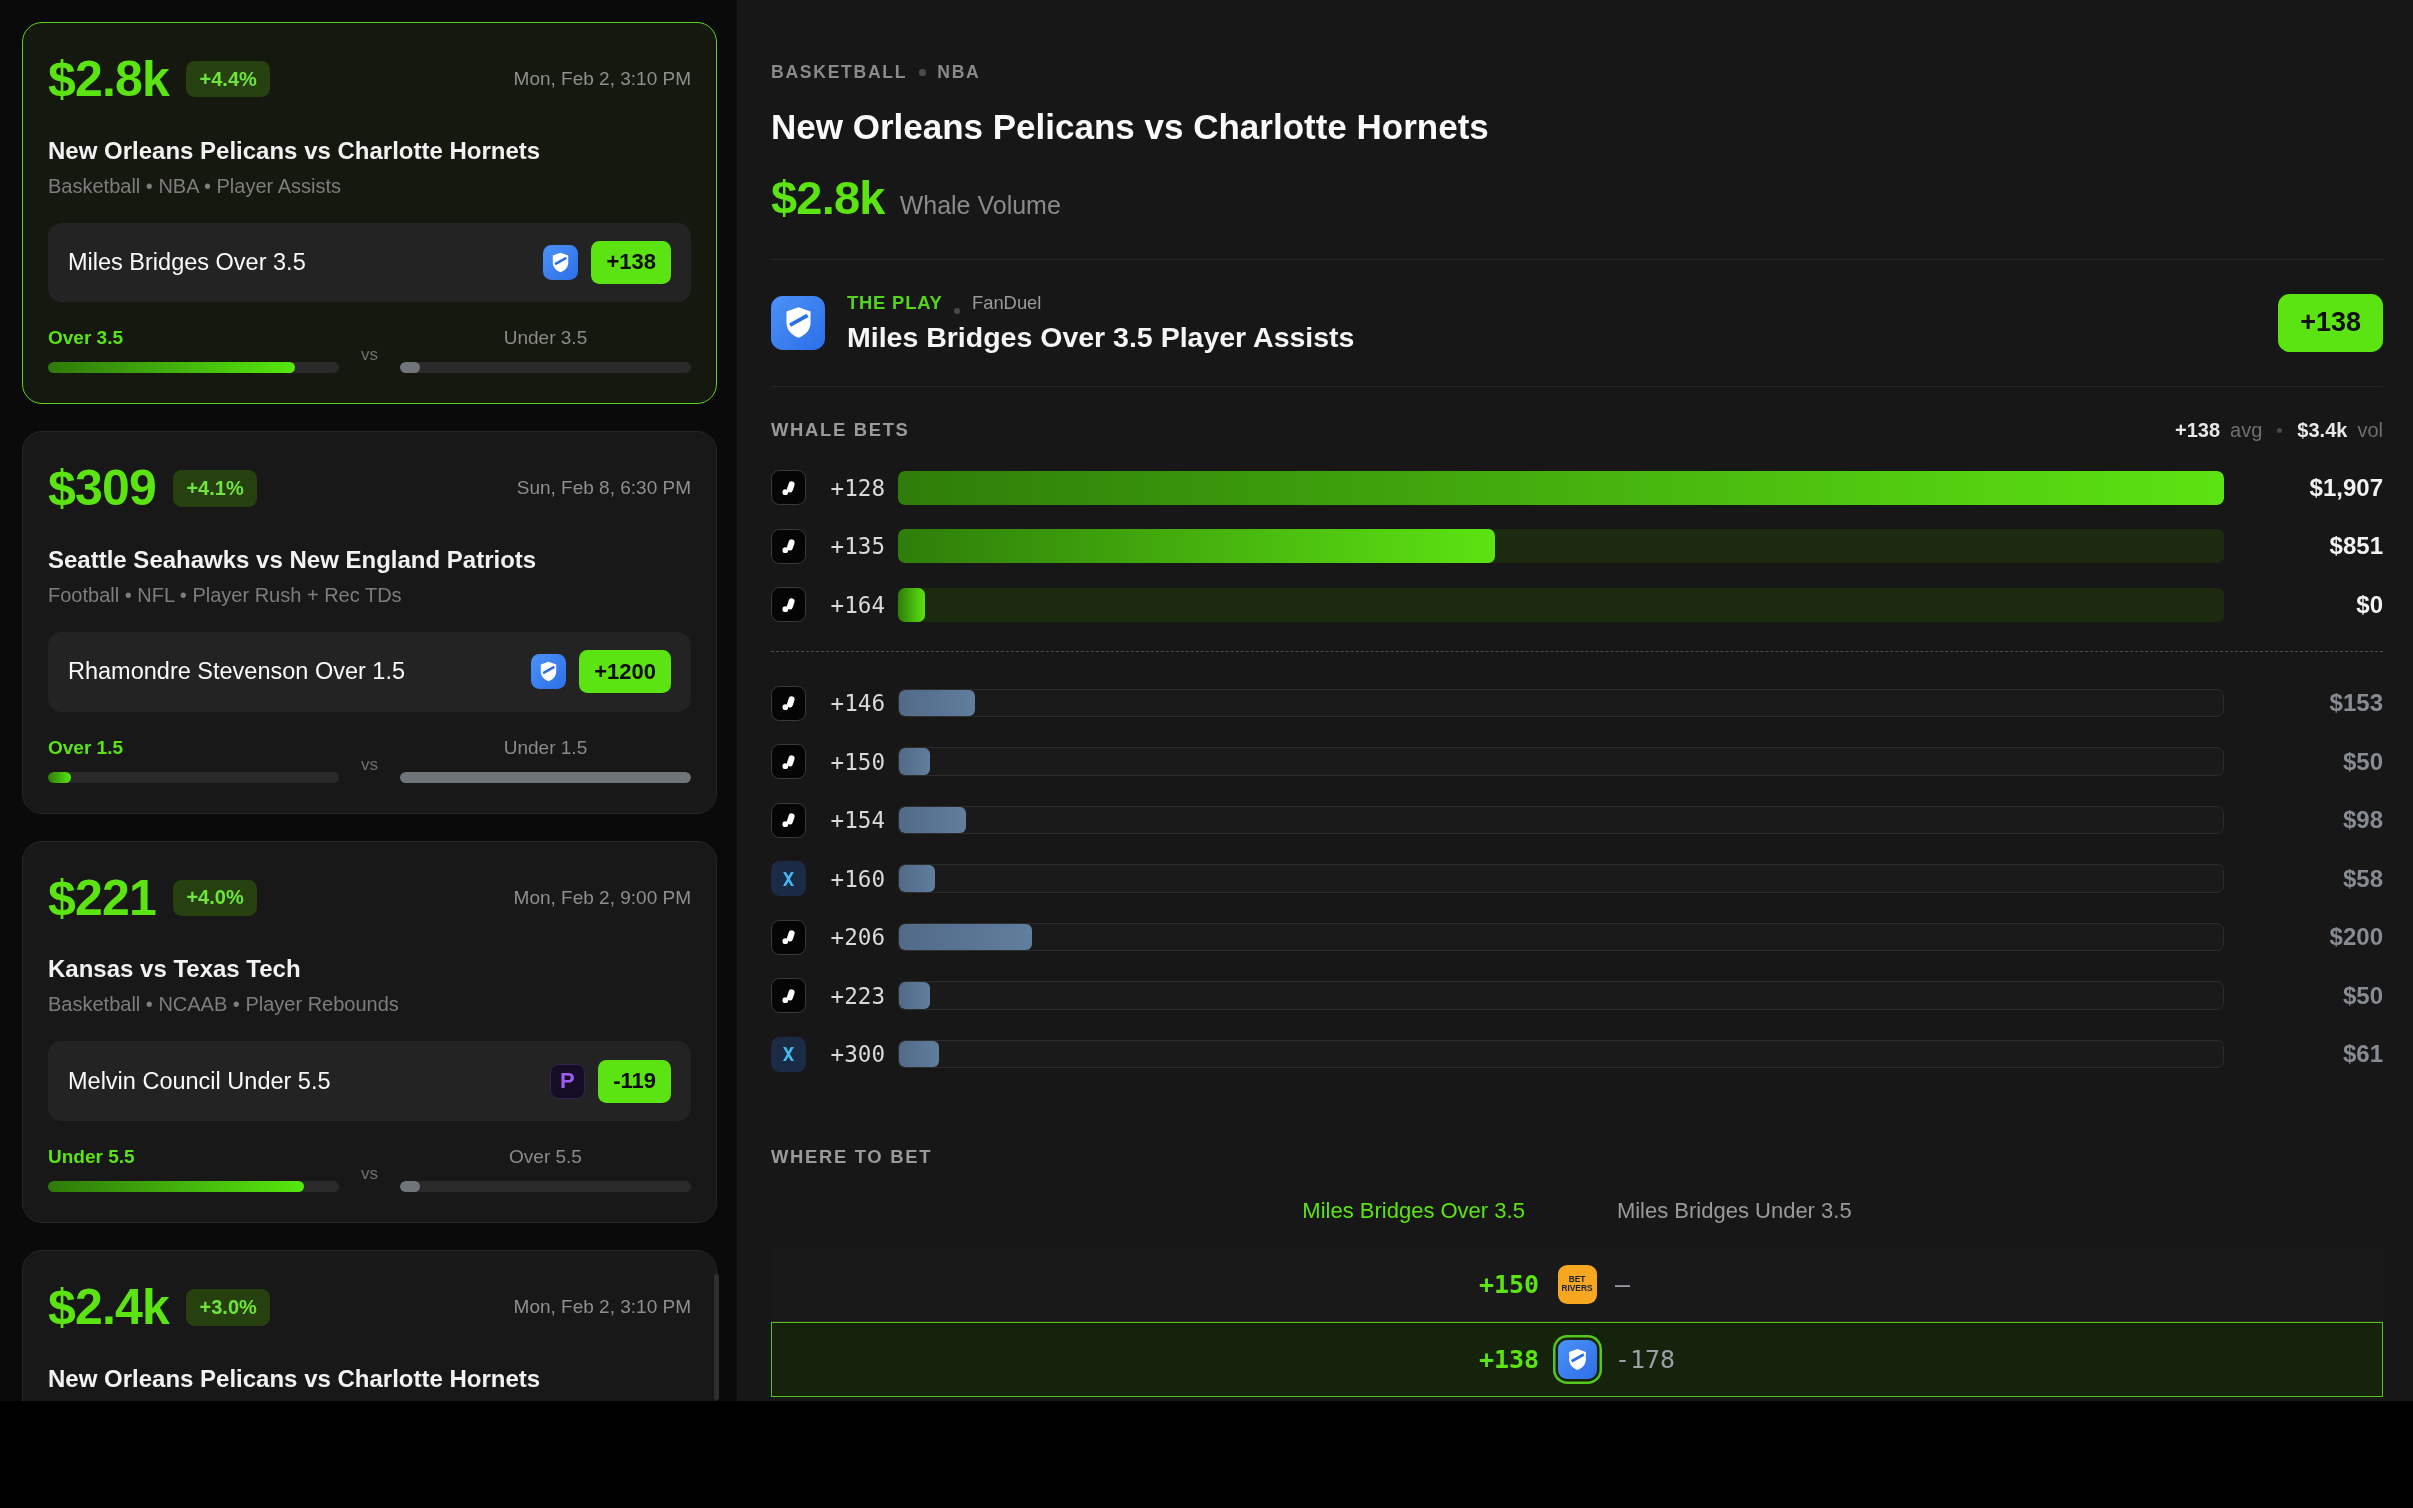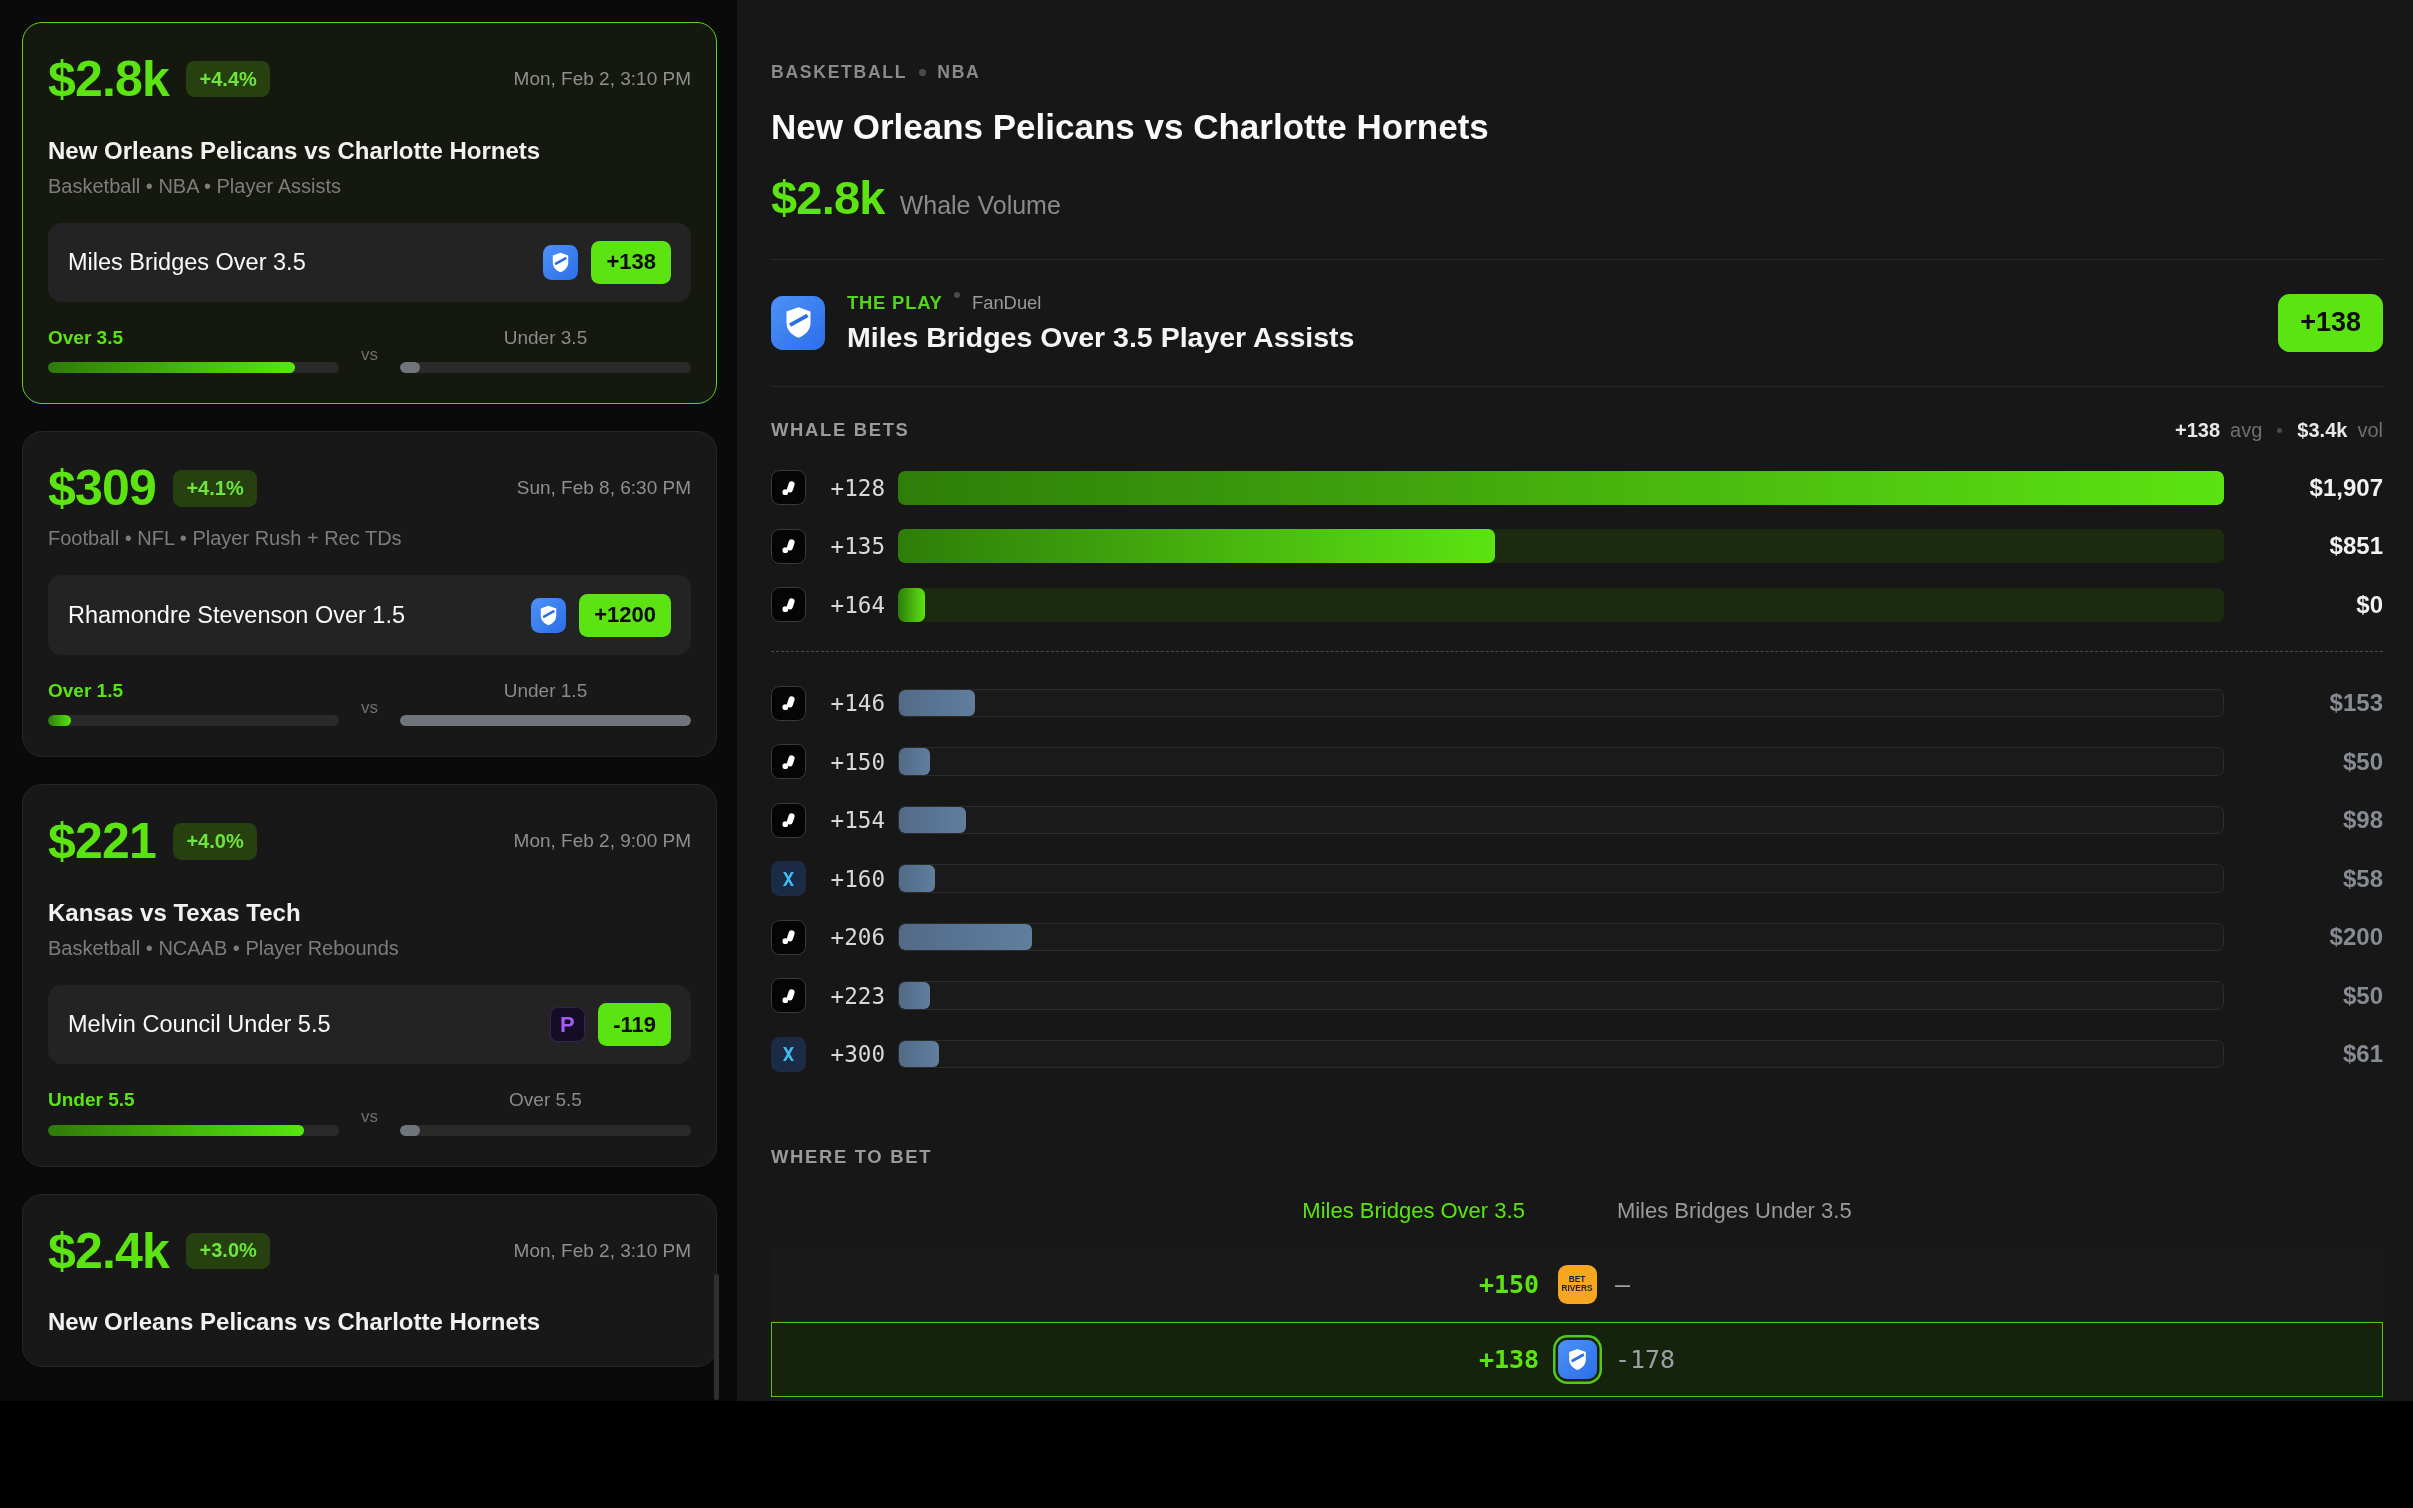--- a/index.html
+++ b/index.html
@@ -49,21 +49,21 @@
     font-weight:600; letter-spacing:1.7px;margin-top:15px; }
   .crumb .dot { width:6.7px; height:6.7px; border-radius:50%; background:#4a4a4a; }
   .page-title { margin-top:23.5px; font-size:35px; font-weight:700; color:#fafafa; }
   .volume-row { margin-top:23.5px; display:flex; align-items:baseline; gap:15px; }
   .volume-amount { font-size:47px; font-weight:800; color:#5ce312; letter-spacing:-0.8px; }
   .volume-label { font-size:25px; color:#8a8a8a; }
   .divider { border-top:0.8px solid #262626; margin-top:34px; }
 
   .play-row { display:flex; align-items:center; padding:32px 0; }
   .play-text { margin-left:22px; }
-  .kicker { display:flex; align-items:flex-start; gap:11.7px; }
+  .kicker { display:flex; align-items:flex-end; gap:11.7px; }
   .kicker-play { color:#55d41c; font-size:18.4px; font-weight:800; letter-spacing:0.8px; }
   .kicker-dot { width:5.9px; height:5.9px; border-radius:50%; background:#4a4a4a; }
   .kicker-book { color:#9a9a9a; font-size:18.4px; }
   .play-title { margin-top:6.7px; font-size:28.5px; font-weight:600; color:#f5f5f5; }
   .play-odds { margin-left:auto; background:#5ce312; color:#0d0d0d; font-size:27px; font-weight:800;
     padding:13.4px 22px; border-radius:11.7px; }
 
   .wb-header { margin-top:32px; display:flex; align-items:center;text-align:right; }
   .section-heading { color:#9a9a9a; font-size:18.4px; font-weight:700; letter-spacing:1.7px; }
   .wb-stats { margin-left:auto; font-size:20px; display:flex; align-items:center; gap:10px; }
@@ -156,20 +156,21 @@
         </div>
       </div>
     </div>
 
     <div class="card">
       <div class="card-top">
         <span class="card-amount">$309</span>
         <span class="card-badge">+4.1%</span>
         <span class="card-date">Sun, Feb 8, 6:30 PM</span>
       </div>
+      <div class="card-title">Seattle Seahawks vs New England Patriots</div>
       <div class="card-meta">Football • NFL • Player Rush + Rec TDs</div>
       <div class="bet-row">
         <span class="bet-label">Rhamondre Stevenson Over 1.5</span>
         <span class="bet-right">
           <span class="logo logo-fanduel">
             <svg width="25" height="25" viewBox="0 0 24 24">
                 <path d="M12 2.6 L19.4 5.3 V12 C19.4 16.6 16.2 19.7 12 21.4 C7.8 19.7 4.6 16.6 4.6 12 V5.3 Z" fill="#fff"></path>
                 <path d="M6.8 13.6 L17.6 7.6" stroke="#2c6ee8" stroke-width="2.4"></path>
               </svg>
           </span>

